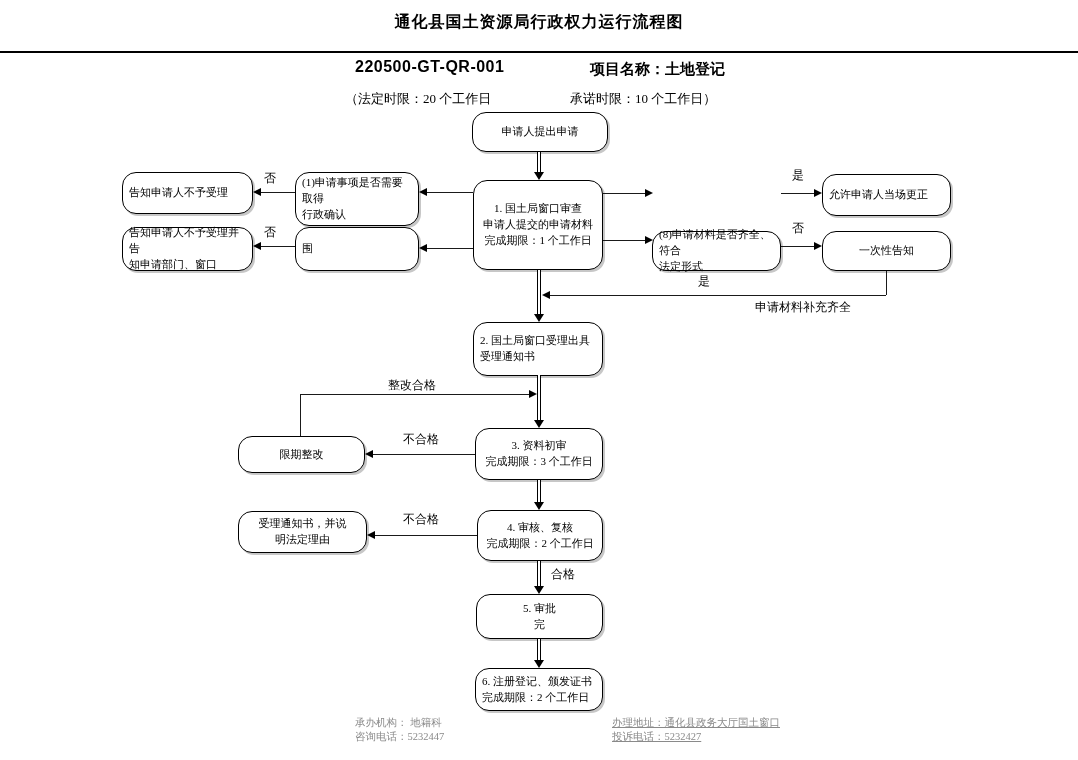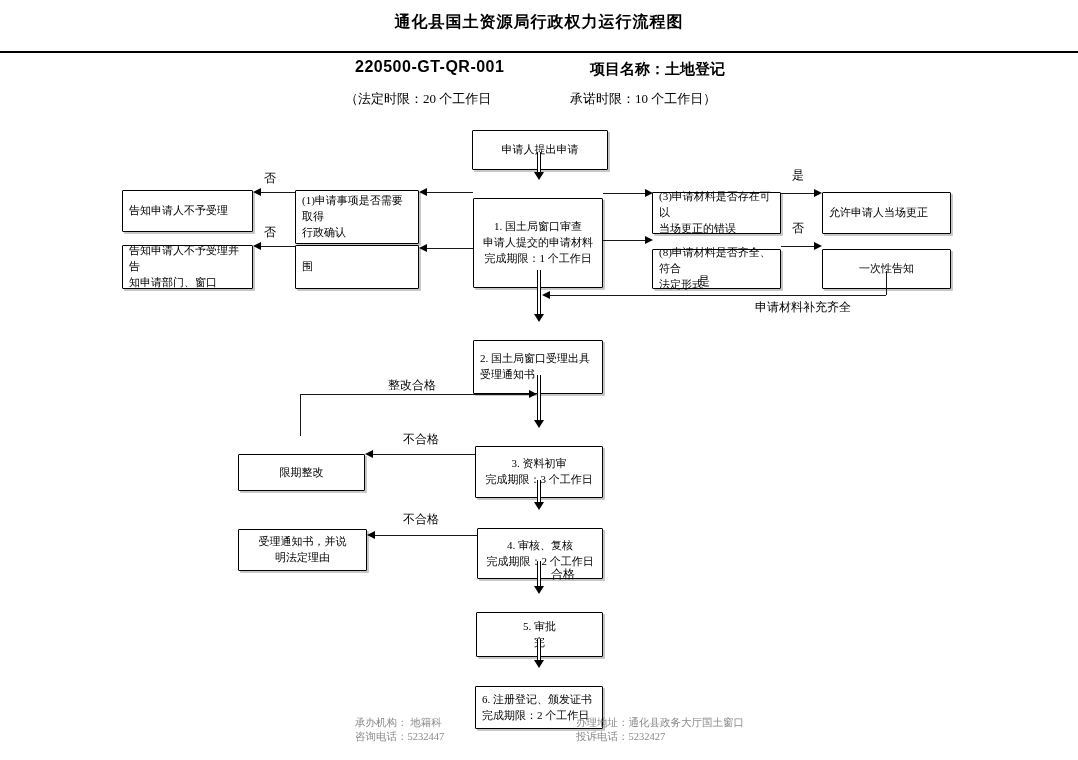--- a/index.html
+++ b/index.html
@@ -7,24 +7,24 @@
         font-family:"Liberation Serif","DejaVu Serif",serif;color:#000;}
   .title{position:absolute;left:0;right:0;top:12px;text-align:center;
          font-family:"Liberation Sans","DejaVu Sans",sans-serif;font-weight:bold;
          font-size:16px;letter-spacing:1px;}
   .rule{position:absolute;left:0;top:51px;width:1078px;border-top:2px solid #000;}
   .code{position:absolute;left:355px;top:58px;font-family:"Liberation Sans","DejaVu Sans",sans-serif;
         font-weight:bold;font-size:16px;letter-spacing:0.5px;}
   .project{position:absolute;left:590px;top:60px;font-weight:bold;font-size:15px;}
   .limits1{position:absolute;left:345px;top:90px;font-size:13px;}
   .limits2{position:absolute;left:570px;top:90px;font-size:13px;}
-  .node{position:absolute;box-sizing:border-box;border:1.4px solid #000;border-radius:1px;
+  .node{position:absolute;box-sizing:border-box;border:1.4px solid #000;border-radius:14px;
         background:#fff;display:flex;flex-direction:column;justify-content:center;
         font-size:11px;line-height:1.45;padding:6px 6px;
-        box-shadow:2px 2px 0 rgba(0,0,0,0.22);margin-top:18px;}
+        box-shadow:2px 2px 0 rgba(0,0,0,0.22);}
   .ta-c{text-align:center}
   .ta-l{text-align:left}
   .hline{position:absolute;height:0;border-top:1.3px solid #1a1a1a;}
   .vthin{position:absolute;width:0;border-left:1.3px solid #1a1a1a;}
   .vline{position:absolute;box-sizing:border-box;width:4px;background:#fff;
          border-left:1.4px solid #000;border-right:1.4px solid #000;}
   .arr{position:absolute;width:0;height:0;}
   .arr.down{border-left:5px solid transparent;border-right:5px solid transparent;border-top:8px solid #000;}
   .arr.left{border-top:4.5px solid transparent;border-bottom:4.5px solid transparent;border-right:8px solid #000;}
   .arr.right{border-top:4.5px solid transparent;border-bottom:4.5px solid transparent;border-left:8px solid #000;}
@@ -62,24 +62,20 @@
   </div>
 
   <div class="node ta-l" style="left:295px;top:227px;width:124px;height:44px;">
     <div>围</div>
   </div>
   <div class="node ta-l" style="left:122px;top:227px;width:131px;height:44px;">
     <div>告知申请人不予受理并告</div>
     <div>知申请部门、窗口</div>
   </div>
 
-  <div class="node ta-l" style="left:652px;top:174px;width:129px;height:42px;">
-    <div>(3)申请材料是否存在可以</div>
-    <div>当场更正的错误</div>
-  </div>
   <div class="node ta-l" style="left:822px;top:174px;width:129px;height:42px;">
     <div>允许申请人当场更正</div>
   </div>
 
   <div class="node ta-l" style="left:652px;top:231px;width:129px;height:40px;">
     <div>(8)申请材料是否齐全、符合</div>
     <div>法定形式</div>
   </div>
   <div class="node ta-c" style="left:822px;top:231px;width:129px;height:40px;">
     <div>一次性告知</div>
@@ -181,18 +177,18 @@
   <div class="hline" style="left:374px;top:535px;width:103px;"></div>
   <div class="arr left" style="left:367px;top:531px;"></div>
   <div class="elabel" style="left:403px;top:511px;">不合格</div>
 
   <div class="elabel" style="left:551px;top:566px;">合格</div>
 
   <div class="foot" style="left:355px;top:716px;">
     <div>承办机构：  地籍科</div>
     <div>咨询电话：5232447</div>
   </div>
-  <div class="foot" style="left:576px;top:716px;">
+  <div class="foot" style="left:612px;top:716px;text-decoration:underline;">
     <div>办理地址：通化县政务大厅国土窗口</div>
     <div>投诉电话：5232427</div>
   </div>
 
 </div>
 
 </body></html>

